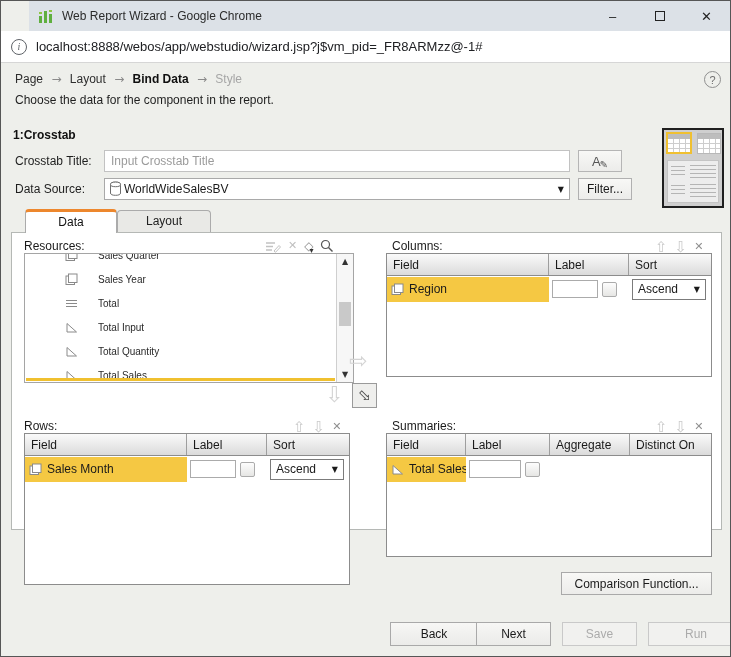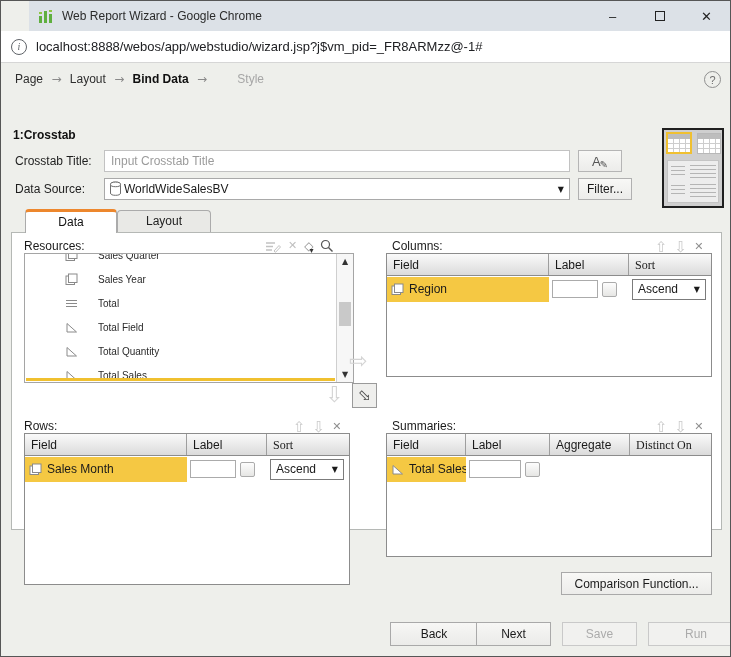--- a/index.html
+++ b/index.html
@@ -18,21 +18,21 @@
   .urlbar { position:absolute; left:0; top:30px; right:0; height:32px; background:#FFFFFF; border-bottom:1px solid #D6D6D6; display:flex; align-items:center; padding-left:10px; }
   .info-icon { width:16px; height:16px; border:1.5px solid #5F6368; border-radius:50%; color:#5F6368; font-size:10px; font-style:italic; display:flex; align-items:center; justify-content:center; margin-right:9px; font-family:"Liberation Serif", serif; }
   .url-text { font-size:13px; color:#202124; }
 
   
   .content { position:absolute; left:0; top:62px; right:0; bottom:0; background:#EEEFEB; font-size:12px; color:#222; }
 
   .breadcrumb { position:absolute; left:14px; top:9px; font-size:12px; }
   .bc-step { color:#2E2E2E; }
   .bc-current { font-weight:bold; color:#101010; }
-  .bc-disabled { color:#A6A6A6;margin-left:22px; }
+  .bc-disabled { color:#A6A6A6; }
   .bc-arrow { color:#8A8A8A; padding:0 5px; font-family:"DejaVu Sans", sans-serif; }
   .help-icon { position:absolute; left:703px; top:8px; width:17px; height:17px; border:1px solid #8F8F8F; border-radius:50%; color:#6E6E6E; font-size:11px; display:flex; align-items:center; justify-content:center; }
   .description { position:absolute; left:14px; top:30px; font-size:12px; color:#1E1E1E; }
   .heading { position:absolute; left:12px; top:65px; font-size:12px; font-weight:bold; color:#101010; }
 
   .form-label { position:absolute; left:14px; height:22px; line-height:22px; font-size:12px; color:#1E1E1E; }
   .text-input { position:absolute; left:103px; width:466px; height:22px; border:1px solid #C2C2C2; background:#fff; font-size:12px; padding:0 6px; color:#222; font-family:"Liberation Sans", sans-serif; }
   .text-input::placeholder { color:#9B9B9B; }
   .mini-btn-wide { position:absolute; left:577px; width:44px; height:22px; border:1px solid #B5B5B5; background:linear-gradient(#F8F8F6,#ECECEA); display:flex; align-items:center; justify-content:center; color:#555; font-size:13px; }
   .pencil-glyph { font-family:"DejaVu Sans", sans-serif; font-size:10px; margin-left:-1px; position:relative; top:3px; color:#555; }
@@ -86,21 +86,21 @@
 
   
   .big-arrow { position:absolute; font-family:"DejaVu Sans", sans-serif; font-size:22px; color:#D4D4D4; line-height:22px; }
   .shuttle-btn { position:absolute; left:340px; top:150px; width:25px; height:25px; border:1px solid #9A9A9A; background:#EFEFED; display:flex; align-items:center; justify-content:center; }
   .shuttle-glyph { font-family:"DejaVu Sans", sans-serif; font-size:16px; color:#4E4E4E; transform:rotate(45deg); line-height:16px; }
 
   
   .dtable { position:absolute; border:1px solid #8C8C8C; background:#fff; }
   .thead { display:flex; height:22px; background:linear-gradient(#FAFAFA,#DBDBDB); border-bottom:1px solid #8C8C8C; }
   .th { border-right:1px solid #9E9E9E; font-size:12px; color:#1A1A1A; padding:4px 0 0 6px; }
-  .th:last-child { border-right:none; flex:1;font-family:Liberation Serif, serif; }
+  .th:last-child { border-right:none; flex:1; }
   .c-field { width:162px; } .c-label { width:80px; }
   .s-field { width:79px; } .s-label { width:84px; } .s-agg { width:80px; }
   .trow { display:flex; height:26px; align-items:center; }
   .cell-f { width:162px; height:25px; display:flex; align-items:center; gap:5px; padding-left:4px; overflow:hidden; white-space:nowrap; font-size:12px; color:#1A1A1A; }
   .cell-f4 { width:79px; }
   .hl { background:#F5C843; }
   .cell-l { width:80px; display:flex; align-items:center; gap:4px; padding-left:3px; }
   .cell-l4 { width:84px; }
   .mini-input { width:46px; height:18px; border:1px solid #ABABAB; background:#fff; font-size:11px; padding:0 3px; font-family:"Liberation Sans", sans-serif; }
   .tiny-btn { width:15px; height:15px; border:1px solid #ABABAB; border-radius:2px; background:linear-gradient(#FDFDFD,#E6E6E4); }
@@ -155,20 +155,21 @@
       <span class="bc-step">Page</span>
       <span class="bc-arrow">→</span>
       <span class="bc-step">Layout</span>
       <span class="bc-arrow">→</span>
       <span class="bc-current">Bind Data</span>
       <span class="bc-arrow">→</span>
       <span class="bc-disabled">Style</span>
     </div>
     <div class="help-icon">?</div>
 
+    <div class="description">Choose the data for the component in the report.</div>
     <div class="heading">1:Crosstab</div>
 
     <div class="form-label" style="top:87px;">Crosstab Title:</div>
     <input class="text-input" style="top: 87px;" placeholder="Input Crosstab Title">
     <div class="mini-btn-wide" style="top:87px;">
       <span>A</span>
         <span class="pencil-glyph">✎</span>
     </div>
 
     <div class="form-label" style="top:115px;">Data Source:</div>
@@ -242,21 +243,21 @@
             <div class="res-item">
               <svg width="13" height="13" viewBox="0 0 13 13">
                   <path d="M1 3.5 h11 M1 6.5 h11 M1 9.5 h11" stroke="#8A8A8A" stroke-width="1.1"></path>
                 </svg>
               <span>Total</span>
             </div>
             <div class="res-item">
               <svg width="13" height="13" viewBox="0 0 13 13">
                   <path d="M2 2.5 V11 H11.5 Z" fill="#fff" stroke="#8A8A8A"></path>
                 </svg>
-              <span>Total Field</span>
+              <span>Total Input</span>
             </div>
             <div class="res-item">
               <svg width="13" height="13" viewBox="0 0 13 13">
                   <path d="M2 2.5 V11 H11.5 Z" fill="#fff" stroke="#8A8A8A"></path>
                 </svg>
               <span>Total Quantity</span>
             </div>
             <div class="res-item">
               <svg width="13" height="13" viewBox="0 0 13 13">
                   <path d="M2 2.5 V11 H11.5 Z" fill="#fff" stroke="#8A8A8A"></path>

